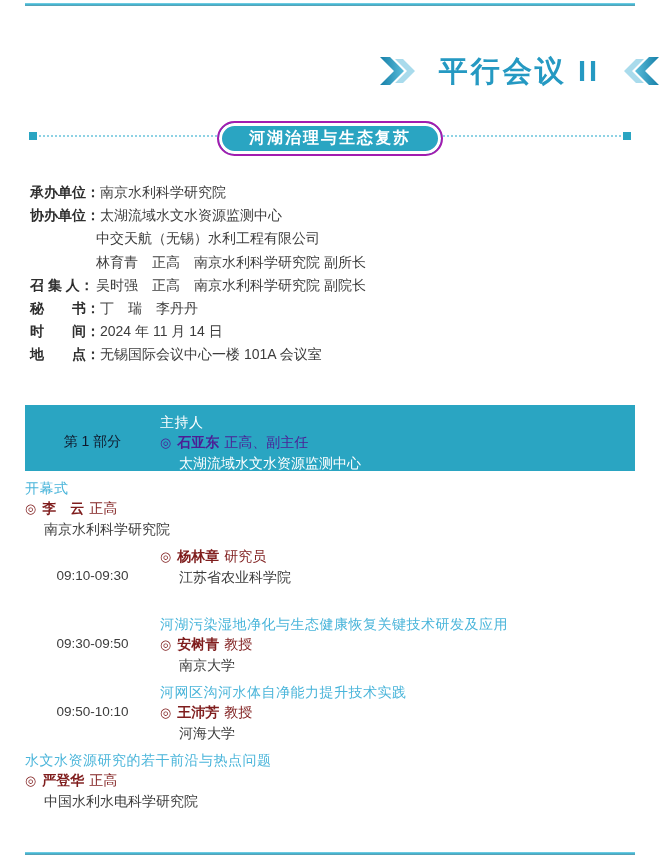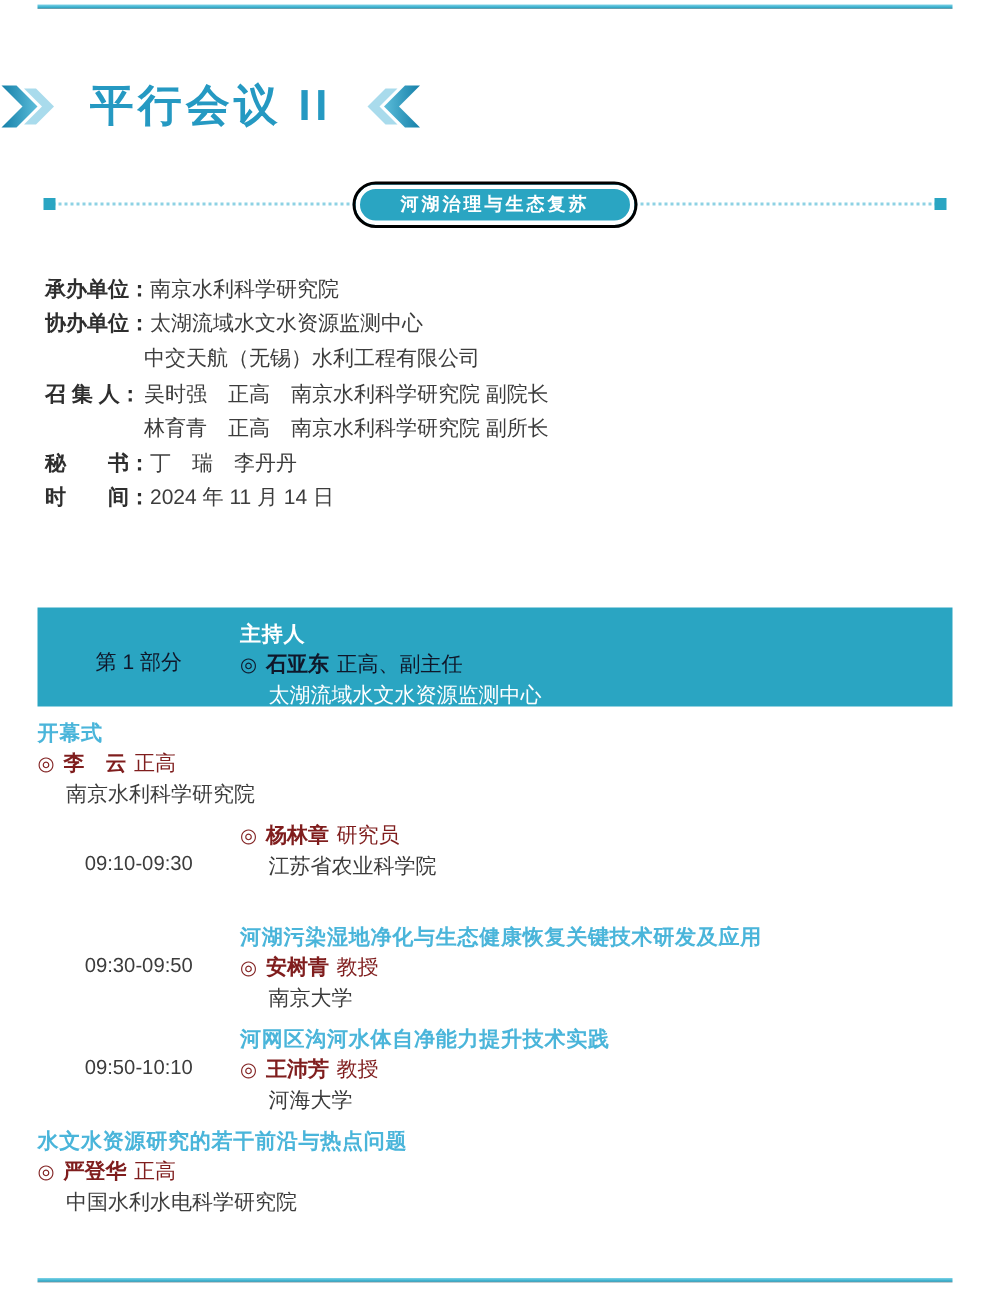--- a/index.html
+++ b/index.html
@@ -12,53 +12,53 @@
   .page { position: relative; width: 660px; height: 865px; background: #fff; overflow: hidden; }
 
   
   .rule { position: absolute; left: 25px; right: 25px; height: 3px;
           background: linear-gradient(180deg, #7fd4e8 0%, #2fa9c8 70%, #8a9aa0 100%); }
   .rule-top { top: 3px; }
   .rule-bottom { top: 852px; }
 
   
   .title-row { position: absolute; top: 54px; left: 0; right: 0;
-               display: flex; justify-content: flex-start; align-items: center; gap: 20px; }
+               display: flex; justify-content: flex-end; align-items: center; gap: 20px; }
   .page-title { margin: 0; font-size: 29px; font-weight: bold; color: #2599c2; letter-spacing: 3px; line-height: 34px; }
   .chev { display: block; }
 
   
   .badge-row { position: absolute; top: 120px; left: 25px; right: 25px; height: 34px; }
   .dotline { position: absolute; top: 15px; left: 6px; right: 6px; border-top: 2px dotted #8ed2e4; }
   .sq { position: absolute; top: 12px; width: 8px; height: 8px; background: #2aa5c2; }
   .sq-left { left: 4px; } .sq-right { right: 4px; }
   .pill { position: absolute; left: 50%; top: 1px; transform: translateX(-50%);
-          background: #2aa5c2; border: 2px solid #000000; box-shadow: inset 0 0 0 3px #ffffff;
-          border-radius: 18px; color: #ffffff; font-weight: bold; font-size: 12px;
+          background: #2aa5c2; border: 2px solid #a21caf; box-shadow: inset 0 0 0 3px #ffffff;
+          border-radius: 18px; color: #ffffff; font-weight: bold; font-size: 16px;
           padding: 5px 30px; letter-spacing: 2px; z-index: 2; white-space: nowrap; }
 
   
   .info { position: absolute; top: 181px; left: 30px; right: 20px; font-size: 14px; color: #3c3c3c; }
   .info-line { display: flex; line-height: 23.2px; }
   .info-label { flex: 0 0 66px; font-weight: bold; color: #2e2e2e; white-space: pre; }
   .info-text { white-space: pre; }
 
   
   .schedule { position: absolute; top: 405px; left: 25px; width: 610px; }
   .srow { display: flex; }
   .srow-header { background: #2aa5c2; color: #ffffff; height: 66px; padding-top: 7px; }
   .srow-body { height: 68px; padding-top: 7px; }
   .col-time { flex: 0 0 135px; text-align: center; padding-top: 20px;
               font-size: 13.5px; color: #3c3c3c; line-height: 20px; }
   .srow-header .col-time { color: #0f172a; padding-top: 19px; font-size: 14px; }
   .col-content { flex: 1; line-height: 20px; font-size: 14px; }
-  .talk-title { font-weight: bold; color: #4ab5da; letter-spacing: 0.5px; }
+  .talk-title { font-weight: normal; color: #4ab5da; letter-spacing: 0.5px; }
   .srow-header .talk-title { color: #ffffff; }
   .speaker-line { color: #7f1d1d; }
-  .srow-header .speaker-line { color: #0f172a; }
+  .srow-header .speaker-line { color: #4c1d95; }
   .bullet { margin-right: 6px; font-size: 13px; }
   .speaker-name { font-weight: bold; white-space: pre; }
   .speaker-title { margin-left: 5px; }
   .org { padding-left: 19px; color: #3c3c3c; white-space: pre; }
   .srow-header .org { color: #ffffff; }
 </style>
 </head>
 <body>
 
 <div class="page">
@@ -97,34 +97,38 @@
     </div>
     <div class="info-line">
       <span class="info-label">协办单位：</span>
       <span class="info-text">太湖流域水文水资源监测中心</span>
     </div>
     <div class="info-line">
       <span class="info-label"></span>
       <span class="info-text">中交天航（无锡）水利工程有限公司</span>
     </div>
     <div class="info-line">
+      <span class="info-label"></span>
+      <span class="info-text">林育青　正高　南京水利科学研究院 副所长</span>
+    </div>
+    <div class="info-line">
       <span class="info-label">召 集 人：</span>
       <span class="info-text">吴时强　正高　南京水利科学研究院 副院长</span>
-    </div>
-    <div class="info-line">
-      <span class="info-label"></span>
-      <span class="info-text">林育青　正高　南京水利科学研究院 副所长</span>
     </div>
     <div class="info-line">
       <span class="info-label">秘　　书：</span>
       <span class="info-text">丁　瑞　李丹丹</span>
     </div>
     <div class="info-line">
       <span class="info-label">时　　间：</span>
       <span class="info-text">2024 年 11 月 14 日</span>
+    </div>
+    <div class="info-line">
+      <span class="info-label">地　　点：</span>
+      <span class="info-text">无锡国际会议中心一楼 101A 会议室</span>
     </div>
   </div>
 
   <div class="schedule">
 
     <div class="srow srow-header">
       <div class="col-time">第 1 部分</div>
       <div class="col-content">
         <div class="talk-title">主持人</div>
         <div class="speaker-line"><span class="bullet">◎</span><span class="speaker-name">石亚东</span><span class="speaker-title">正高、副主任</span></div>

